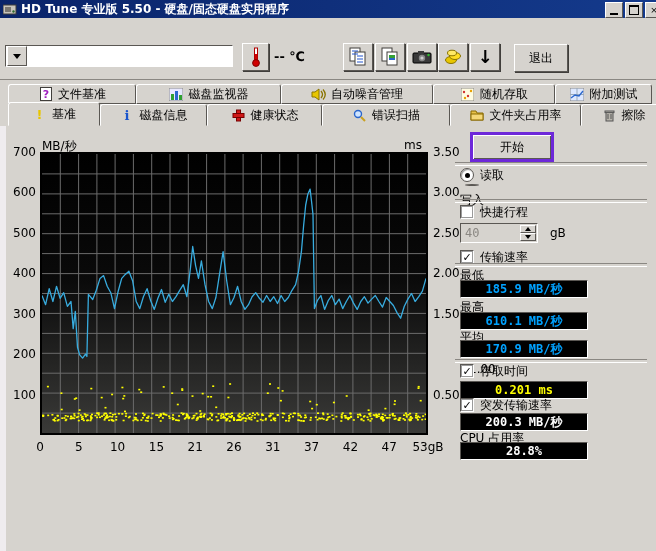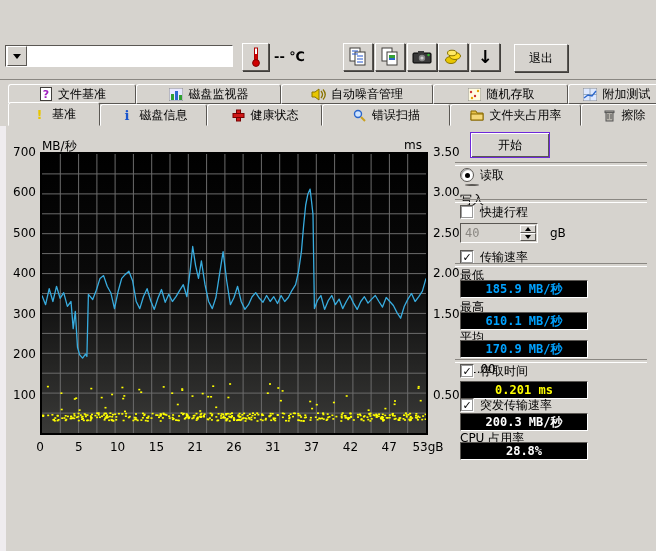--- a/index.html
+++ b/index.html
@@ -62,21 +62,21 @@
     border:2px solid #000;background:linear-gradient(to bottom,#000 0%,#0a0a0a 45%,#3a3a38 100%);}
   .plot svg{display:block;width:384px;height:279px;}
   .ylab,.mslab,.xlab{position:absolute;font-size:12px;color:#000;}
   .ylab{width:32px;text-align:right;}
   .mslab{width:40px;text-align:left;}
   .xlab{width:34px;text-align:center;}
 
   
   .controls{position:absolute;left:452px;top:0;width:204px;height:425px;}
   .startbtn{position:absolute;left:18px;top:6px;width:78px;height:24px;background:#d6d3ce;
-    border:1px solid #6d28d9;box-shadow:inset 1px 1px 0 #fff,inset -1px -1px 0 #5a5753;
+    border:3px solid #6d28d9;box-shadow:inset 1px 1px 0 #fff,inset -1px -1px 0 #5a5753;
     display:flex;align-items:center;justify-content:center;font-size:12px;}
   .cdiv{position:absolute;left:3px;width:192px;height:2px;border-top:1px solid #8a8782;border-bottom:1px solid #fff;}
   .opt{position:absolute;left:8px;display:flex;align-items:center;gap:6px;height:14px;}
   .radio{width:12px;height:12px;border-radius:50%;background:#fff;border:1px solid #5a5753;
     box-shadow:inset 1px 1px 1px #9a9a9a;display:flex;align-items:center;justify-content:center;}
   .radio .dot{width:5px;height:5px;border-radius:50%;background:#000;}
   .checkbox{width:12px;height:12px;background:#fff;border:1px solid;border-color:#5a5753 #fff #fff #5a5753;
     box-shadow:inset 0 0 0 1px #9a9a9a;display:flex;align-items:center;justify-content:center;
     font-size:11px;line-height:11px;font-weight:bold;color:#000;}
   .spinedit{position:absolute;left:8px;top:97px;width:78px;height:20px;background:#d6d3ce;
@@ -95,20 +95,39 @@
   .v-blue{color:#00a2ff;}
   .v-yellow{color:#ffff00;}
   .v-white{color:#fff;}
   .gb-label{position:absolute;left:98px;top:100px;font-size:12px;}
 </style>
 </head>
 <body>
 
 <div class="window">
 
+  <div class="titlebar">
+    <svg class="ticon" viewBox="0 0 14 12">
+      <rect x="0" y="2" width="13" height="9" fill="#c8c4bc" stroke="#403e3b"></rect>
+      <rect x="2" y="4" width="6" height="5" fill="#7a7670"></rect>
+      <circle cx="10.5" cy="8.5" r="1.2" fill="#2f6b2f"></circle>
+    </svg>
+    <span class="ttext">HD Tune 专业版 5.50 - 硬盘/固态硬盘实用程序</span>
+    <div class="wbtns">
+      <div class="wbtn">
+          <span class="glyph-min"></span>
+        </div>
+      <div class="wbtn">
+          <span class="glyph-max"></span>
+        </div>
+      <div class="wbtn">
+          <span>×</span>
+        </div>
+    </div>
+  </div>
 
 
   <div class="toolbar">
     <div class="combo">
       <span class="cbtn">
           <span class="arrow-down"></span>
         </span>
     </div>
     <div class="tbtn" style="left:242px;width:27px;">
       <svg width="10" height="20" viewBox="0 0 10 20">
@@ -188,21 +207,21 @@
       <div class="tab" style="width:152px;">
         <span class="ticn">
           <svg width="15" height="13" viewBox="0 0 15 13">
               <polygon points="1,4 4,4 8,1 8,12 4,9 1,9" fill="#e8c600" stroke="#8a7400"></polygon>
               <path d="M10 3 q3 3.5 0 7" fill="none" stroke="#8a7400" stroke-width="1.3"></path>
               <path d="M12 1.5 q4.5 5 0 10" fill="none" stroke="#8a7400" stroke-width="1.3"></path>
             </svg>
         </span>
         <span>自动噪音管理</span>
       </div>
-      <div class="tab" style="width:135px;">
+      <div class="tab" style="width:122px;">
         <span class="ticn">
           <svg width="13" height="13" viewBox="0 0 13 13">
               <rect x="0" y="0" width="13" height="13" fill="#fffbe0" stroke="#888"></rect>
               <circle cx="3" cy="4" r="1.2" fill="#d03030"></circle>
               <circle cx="7" cy="8" r="1.2" fill="#d03030"></circle>
               <circle cx="10" cy="3" r="1.2" fill="#e8a000"></circle>
               <circle cx="4" cy="10" r="1.2" fill="#e8a000"></circle>
             </svg>
         </span>
         <span>随机存取</span>

